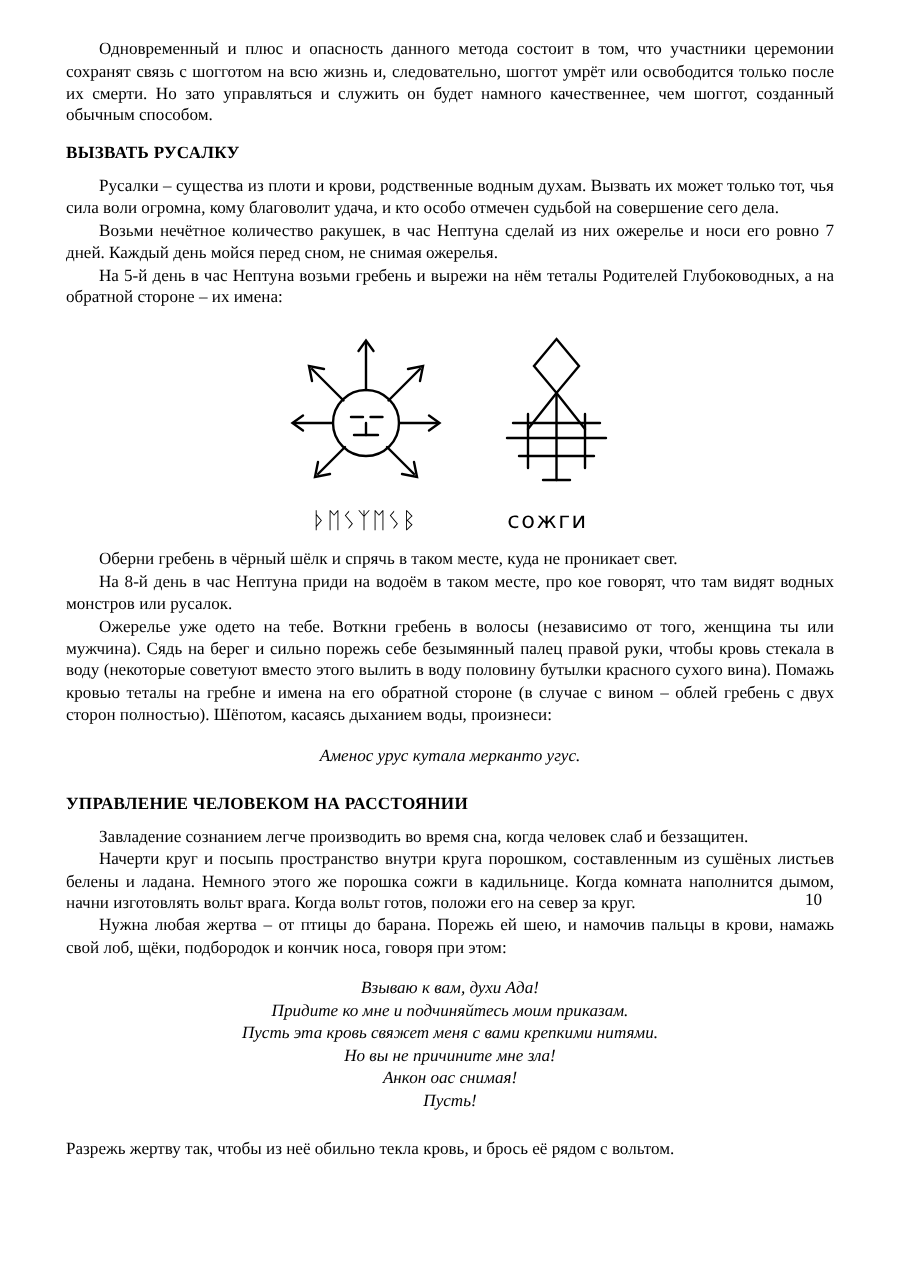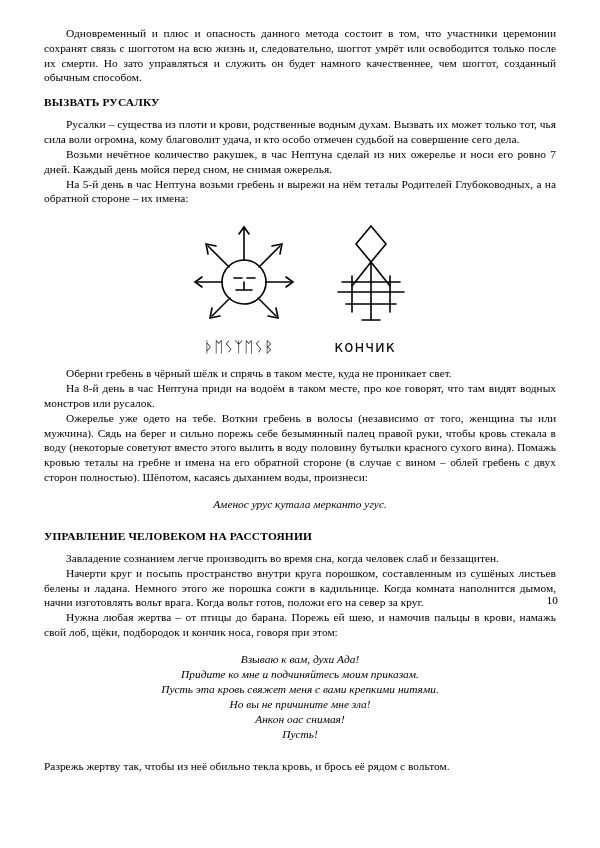--- a/index.html
+++ b/index.html
@@ -70,21 +70,21 @@
     margin-top: -4px;
     margin-bottom: 10px;
   }
   .rune-text {
     font-family: "DejaVu Sans", sans-serif;
     font-size: 15px;
     letter-spacing: 1px;
   }
   .page-number {
     position: absolute;
-    right: 42px;
+    right: 52px;
     bottom: 22px;
     font-size: 11.4px;
     text-align: right;
   }
 </style>
 </head>
 <body>
 
 <div class="page">
 
@@ -147,21 +147,21 @@
         <line x1="26" y1="56" x2="26" y2="92"></line>
         <line x1="64" y1="56" x2="64" y2="92"></line>
 
         <line x1="36" y1="100" x2="54" y2="100"></line>
       </g>
     </svg>
   </div>
 
   <div class="runes-row">
     <span class="rune-text">ᚦᛖᛊᛉᛖᛊᛒ</span>
-    <span class="rune-text">кончик</span>
+    <span class="rune-text">сожги</span>
   </div>
 
   <p>Оберни гребень в чёрный шёлк и спрячь в таком месте, куда не проникает свет.</p>
   <p>На 8-й день в час Нептуна приди на водоём в таком месте, про кое говорят, что там видят водных монстров или русалок.</p>
   <p>Ожерелье уже одето на тебе. Воткни гребень в волосы (независимо от того, женщина ты или мужчина). Сядь на берег и сильно порежь себе безымянный палец правой руки, чтобы кровь стекала в воду (некоторые советуют вместо этого вылить в воду половину бутылки красного сухого вина). Помажь кровью теталы на гребне и имена на его обратной стороне (в случае с вином – облей гребень с двух сторон полностью). Шёпотом, касаясь дыханием воды, произнеси:</p>
 
   <div class="incant-single">
     <p class="incant">Аменос урус кутала мерканто угус.</p>
   </div>
 

